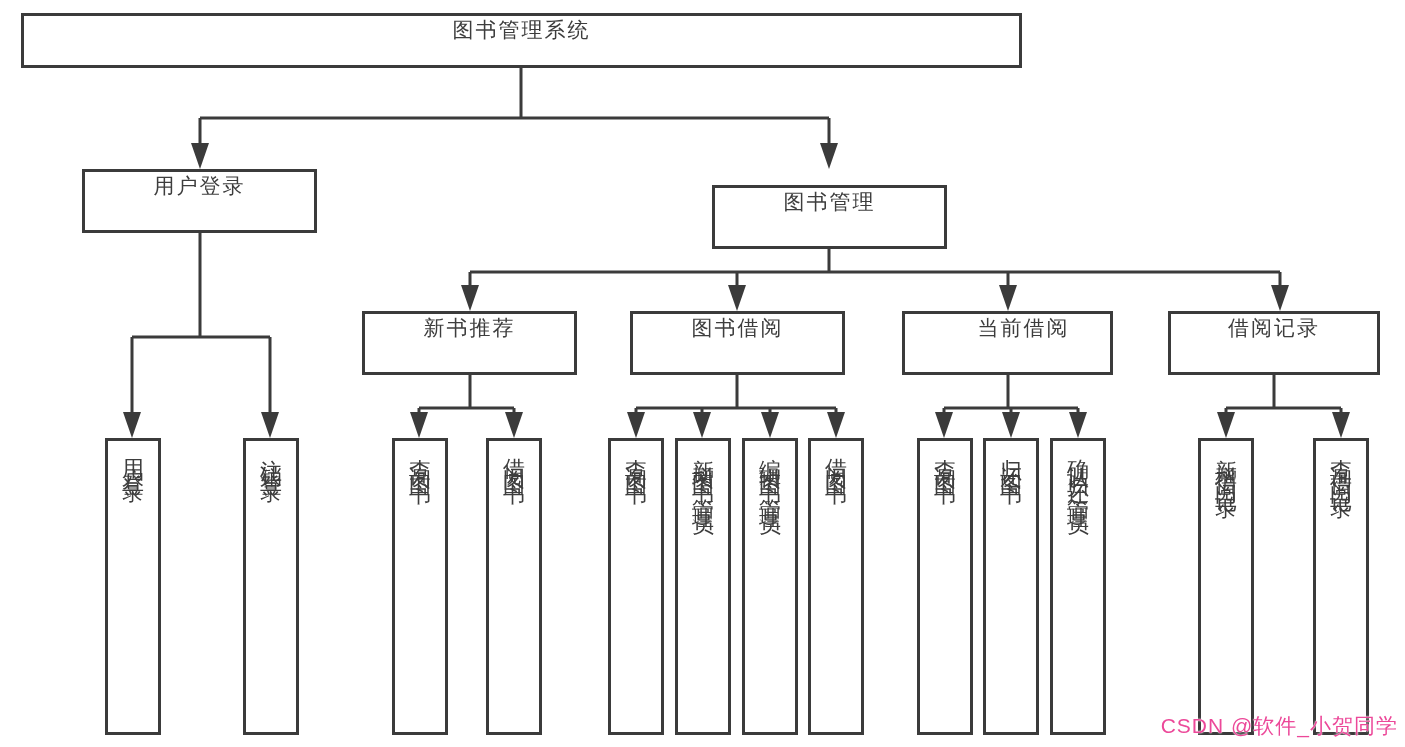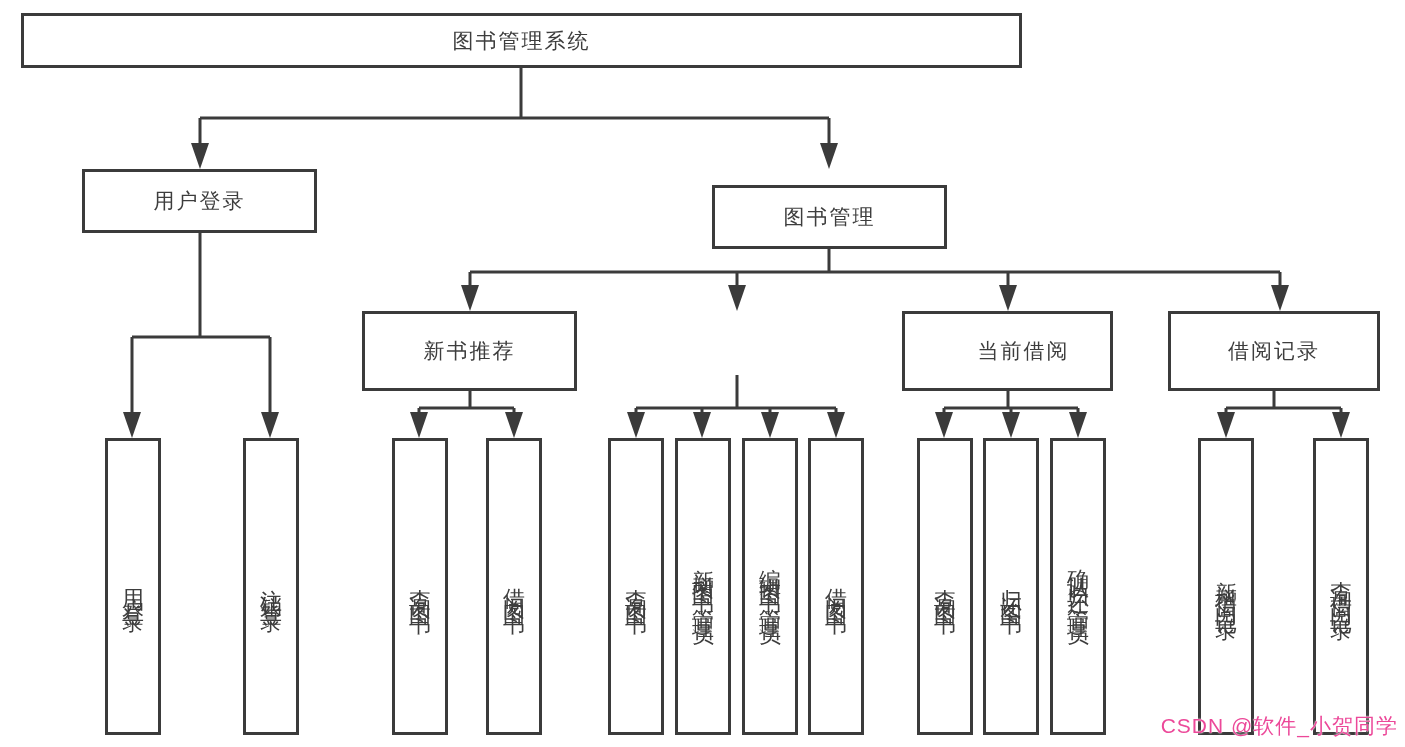--- a/index.html
+++ b/index.html
@@ -22,29 +22,29 @@
     top: 0;
     width: 1405px;
     height: 747px;
   }
   .node {
     position: absolute;
     box-sizing: border-box;
     border: 3px solid #3b3b3b;
     background: #ffffff;
     display: flex;
-    align-items: center;
+    align-items: flex-start;
     justify-content: center;
     font-size: 21px;
     letter-spacing: 2px;
     color: #3d3d3d;
   }
   .node-root   { left: 21px;  top: 13px;  width: 1001px; height: 55px; }
   .node-l2     { top: 169px;  height: 64px; width: 235px; }
-  .node-l3     { top: 311px;  height: 80px; }
+  .node-l3     { top: 311px;  height: 64px; }
   .leaf        { top: 438px;  height: 297px; width: 56px; }
   .leaf .vtext {
     writing-mode: vertical-rl;
     font-size: 22px;
     letter-spacing: 8px;
     line-height: 1;
     white-space: nowrap;
     color: #3d3d3d;
   }
   .watermark {
@@ -116,20 +116,23 @@
   <div class="node node-l2" style="left:82px;">
     <span>用户登录</span>
   </div>
   <div class="node node-l2" style="left:712px;margin-top:16px;">
     <span>图书管理</span>
   </div>
 
   <div class="node node-l3" style="left:362px;width:215px;">
     <span>新书推荐</span>
   </div>
+  <div class="node node-l3" style="left:630px;width:215px;">
+    <span>图书借阅</span>
+  </div>
   <div class="node node-l3" style="left:902px;width:211px;padding-left:32px;">
     <span>当前借阅</span>
   </div>
   <div class="node node-l3" style="left:1168px;width:212px;">
     <span>借阅记录</span>
   </div>
 
   <div class="node leaf" style="left:105px;">
     <span class="vtext">用户登录</span>
   </div>

